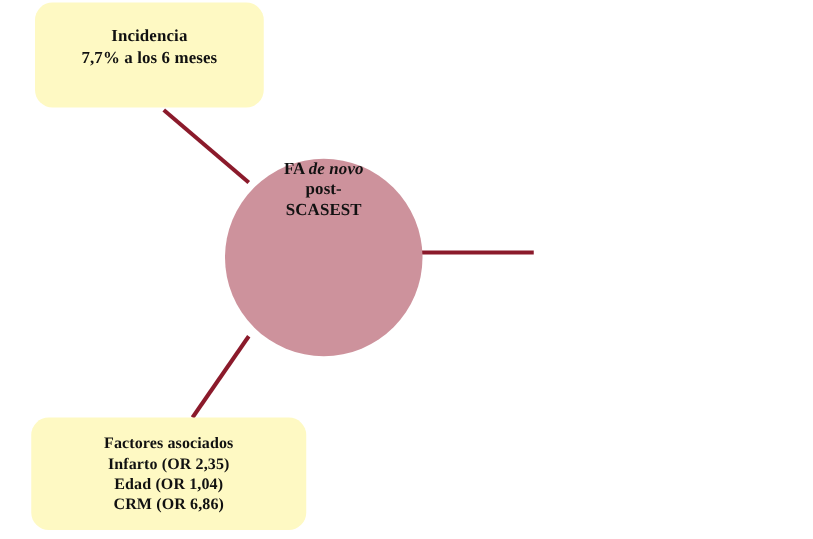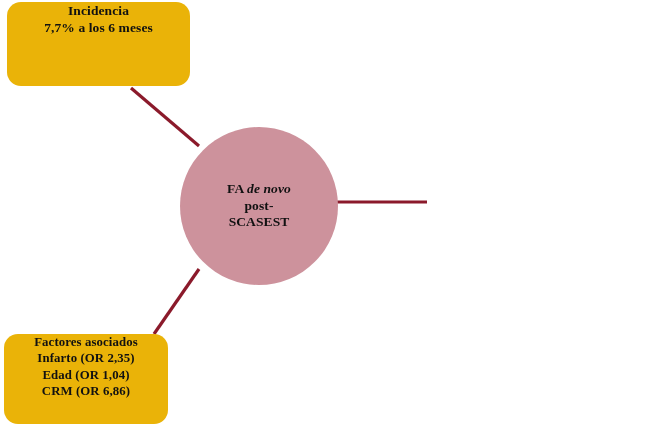--- a/index.html
+++ b/index.html
@@ -18,32 +18,34 @@
   #connectors {
     position: absolute;
     left: 0;
     top: 0;
     width: 650px;
     height: 431px;
     pointer-events: none;
   }
   .node-box {
     position: absolute;
-    background: #eab308;
+    background: #fef9c3;
     border-radius: 14px;
     display: flex;
+    align-items: center;
     justify-content: center;
     box-sizing: border-box;
+    margin-left: 21px;
   }
   .node-circle {
     position: absolute;
     background: #cd929c;
     border-radius: 50%;
     display: flex;
-    align-items: center;
+    align-items: flex-start;
     justify-content: center;
     box-sizing: border-box;
   }
   .node-text {
     text-align: center;
     color: #111111;
     font-weight: bold;
     line-height: 1.28;
     letter-spacing: 0.1px;
     white-space: pre-line;
@@ -79,21 +81,21 @@
     width: 220px;
     height: 106px;
   }
   #box-predictor .node-text {
     font-size: 12.6px;
   }
 
   #box-factores {
     left: 4px;
     top: 334px;
-    width: 164px;
+    width: 220px;
     height: 90px;
   }
   #box-factores .node-text {
     font-size: 12.8px;
   }
 </style>
 </head>
 <body>
 
 <div id="canvas">

